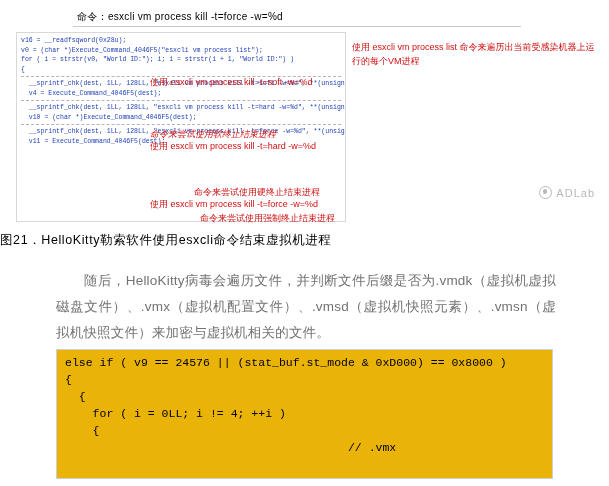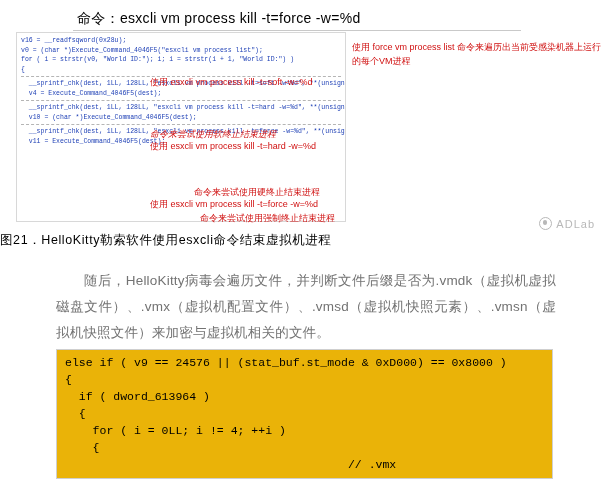--- a/index.html
+++ b/index.html
@@ -9,21 +9,21 @@
     font-family:"Liberation Sans", sans-serif;
     color:#000;
     overflow:hidden;
     position:relative;
   }
   .page{position:relative;width:609px;height:486px;}
 
   
   .cmd-line{
     position:absolute;left:73px;top:8px;width:440px;
-    font-size:14px;color:#000;
+    font-size:10px;color:#000;
     padding:2px 4px;
     border-bottom:1px solid #c9c9c9;
     letter-spacing:0.3px;
     font-family:"Liberation Sans", sans-serif;
   }
 
   
   .codebox{
     position:absolute;left:16px;top:32px;width:330px;height:190px;
     background:#ffffff;
@@ -51,21 +51,21 @@
   .ann.a1{left:352px;top:40px;width:250px;white-space:normal;line-height:14px;}
   .ann.a2{left:150px;top:76px;}
   .ann.a3{left:150px;top:128px;font-style:italic;}
   .ann.a4{left:150px;top:140px;}
   .ann.a5{left:150px;top:186px;margin-left:44px;}
   .ann.a6{left:150px;top:198px;}
 
   .watermark{
     position:absolute;right:14px;top:186px;
     color:#b8b8b8;font-size:11px;letter-spacing:1px;
-    display:flex;align-items:center;gap:4px;margin-top:31px;
+    display:flex;align-items:center;gap:4px;
   }
   .wm-circle{
     width:11px;height:11px;border-radius:50%;
     border:1.3px solid #b8b8b8;display:inline-block;position:relative;
   }
   .wm-circle:before{
     content:"";position:absolute;left:2.4px;top:2.4px;width:4.4px;height:4.4px;
     border-radius:50%;background:#b8b8b8;
   }
 
@@ -118,32 +118,32 @@
     <div class="ln"></div>
     <div class="sep"></div>
     <div class="ln">  __sprintf_chk(dest, 1LL, 128LL, "esxcli vm process kill -t=hard -w=%d", **(unsigned int **)(qword_6139E0 + v0));</div>
     <div class="ln">  v10 = (char *)Execute_Command_4046F5(dest);</div>
     <div class="ln"></div>
     <div class="sep"></div>
     <div class="ln">  __sprintf_chk(dest, 1LL, 128LL, "esxcli vm process kill -t=force -w=%d", **(unsigned int **)(qword_6139E0 + v5));</div>
     <div class="ln">  v11 = Execute_Command_4046F5(dest);</div>
   </div>
 
-  <div class="ann a1">使用 force vm process list 命令来遍历出当前受感染机器上运行的每个VM进程</div>
+  <div class="ann a1">使用 esxcli vm process list 命令来遍历出当前受感染机器上运行的每个VM进程</div>
   <div class="ann a2">使用 esxcli vm process kill -t=soft -w=%d</div>
   <div class="ann a3">命令来尝试使用软终止结束进程</div>
   <div class="ann a4">使用 esxcli vm process kill -t=hard -w=%d</div>
   <div class="ann a5">命令来尝试使用硬终止结束进程</div>
   <div class="ann a6">使用 esxcli vm process kill -t=force -w=%d</div>
   <div class="ann" style="left:200px;top:212px;">命令来尝试使用强制终止结束进程</div>
 
   <div class="watermark">
     <span class="wm-circle"></span>
     <span>ADLab</span>
   </div>
 
   <div class="caption">图21．HelloKitty勒索软件使用esxcli命令结束虚拟机进程</div>
 
   <div class="para">随后，HelloKitty病毒会遍历文件，并判断文件后缀是否为.vmdk（虚拟机虚拟磁盘文件）、.vmx（虚拟机配置文件）、.vmsd（虚拟机快照元素）、.vmsn（虚拟机快照文件）来加密与虚拟机相关的文件。</div>
 
-  <div class="codebox2"><div>else if ( v9 == 24576 || (stat_buf.st_mode &amp; 0xD000) == 0x8000 )</div><div>{</div><div>  if ( dword_613964 )</div><div>  {</div><div>    for ( i = 0LL; i != 4; ++i )</div><div>    {</div><div>                                         // .vmx</div></div>
+  <div class="codebox2"><div>else if ( v9 == 24576 || (stat_buf.st_mode &amp; 0xD000) == 0x8000 )</div><div>{</div><div>  {</div><div>    for ( i = 0LL; i != 4; ++i )</div><div>    {</div><div>                                         // .vmx</div></div>
 
 </div>
 
 </body></html>

